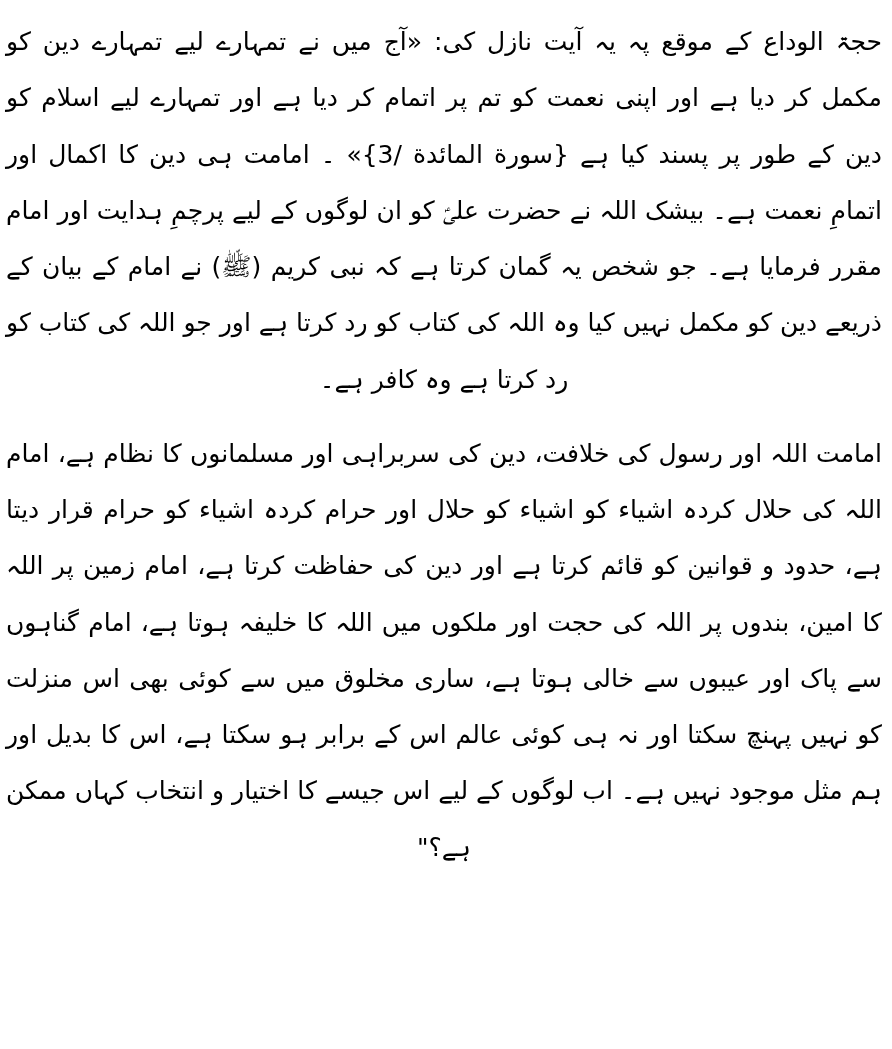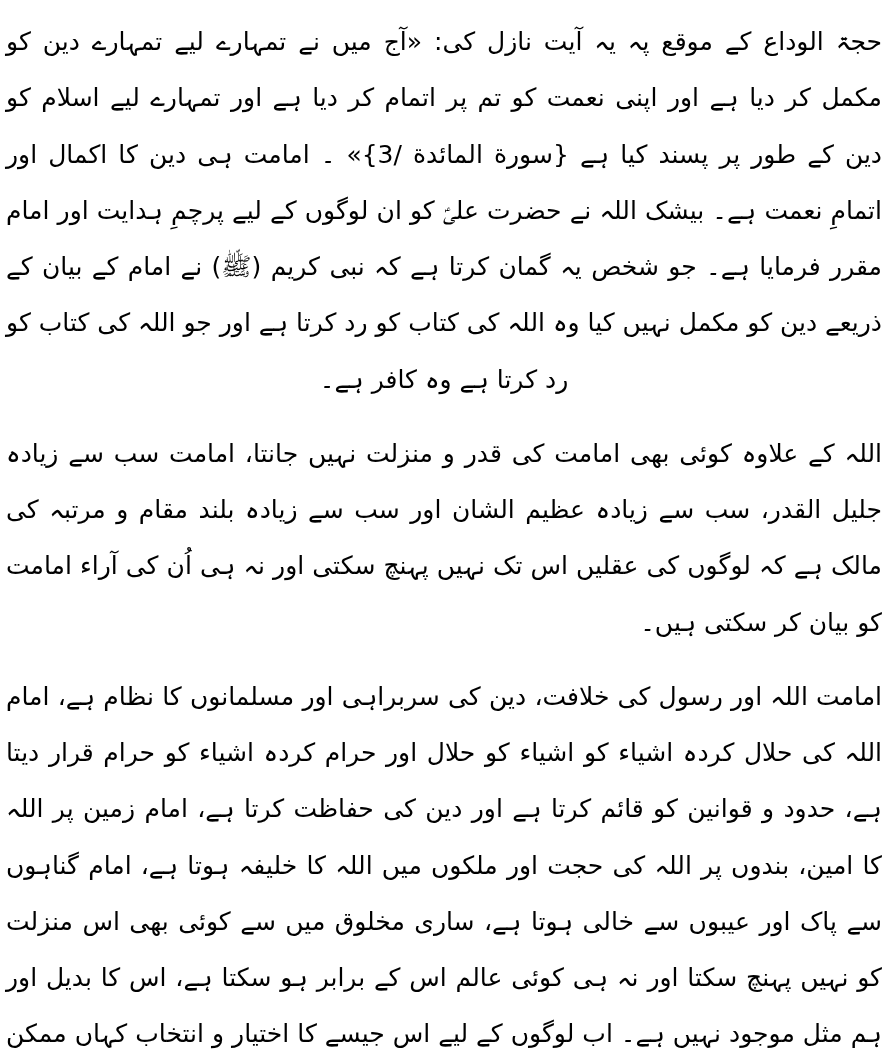--- a/index.html
+++ b/index.html
@@ -36,16 +36,15 @@
   .para.end-start {
     text-align-last: right;
   }
 </style>
 </head>
 <body>
 
 <div class="page">
   <p class="para end-center">حجۃ الوداع کے موقع پہ یہ آیت نازل کی: «آج میں نے تمہارے لیے تمہارے دین کو مکمل کر دیا ہے اور اپنی نعمت کو تم پر اتمام کر دیا ہے اور تمہارے لیے اسلام کو دین کے طور پر پسند کیا ہے {سورة المائدة /3}» ۔ امامت ہی دین کا اکمال اور اتمامِ نعمت ہے۔ بیشک اللہ نے حضرت علیؑ کو ان لوگوں کے لیے پرچمِ ہدایت اور امام مقرر فرمایا ہے۔ جو شخص یہ گمان کرتا ہے کہ نبی کریم (ﷺ) نے امام کے بیان کے ذریعے دین کو مکمل نہیں کیا وہ اللہ کی کتاب کو رد کرتا ہے اور جو اللہ کی کتاب کو رد کرتا ہے وہ کافر ہے۔</p>
 
-  <p class="para end-start">اللہ کے علاوہ کوئی بھی امامت کی قدر و منزلت نہیں جانتا، امامت سب سے زیادہ جلیل القدر، سب سے زیادہ عظیم الشان اور سب سے زیادہ بلند مقام و مرتبہ کی مالک ہے کہ لوگوں کی عقلیں اس تک نہیں پہنچ سکتی اور نہ ہی اُن کی آراء امامت کو بیان کر سکتی ہیں۔</p>
 
   <p class="para end-center">امامت اللہ اور رسول کی خلافت، دین کی سربراہی اور مسلمانوں کا نظام ہے، امام اللہ کی حلال کردہ اشیاء کو اشیاء کو حلال اور حرام کردہ اشیاء کو حرام قرار دیتا ہے، حدود و قوانین کو قائم کرتا ہے اور دین کی حفاظت کرتا ہے، امام زمین پر اللہ کا امین، بندوں پر اللہ کی حجت اور ملکوں میں اللہ کا خلیفہ ہوتا ہے، امام گناہوں سے پاک اور عیبوں سے خالی ہوتا ہے، ساری مخلوق میں سے کوئی بھی اس منزلت کو نہیں پہنچ سکتا اور نہ ہی کوئی عالم اس کے برابر ہو سکتا ہے، اس کا بدیل اور ہم مثل موجود نہیں ہے۔ اب لوگوں کے لیے اس جیسے کا اختیار و انتخاب کہاں ممکن ہے؟"</p>
 </div>
 
 </body></html>

